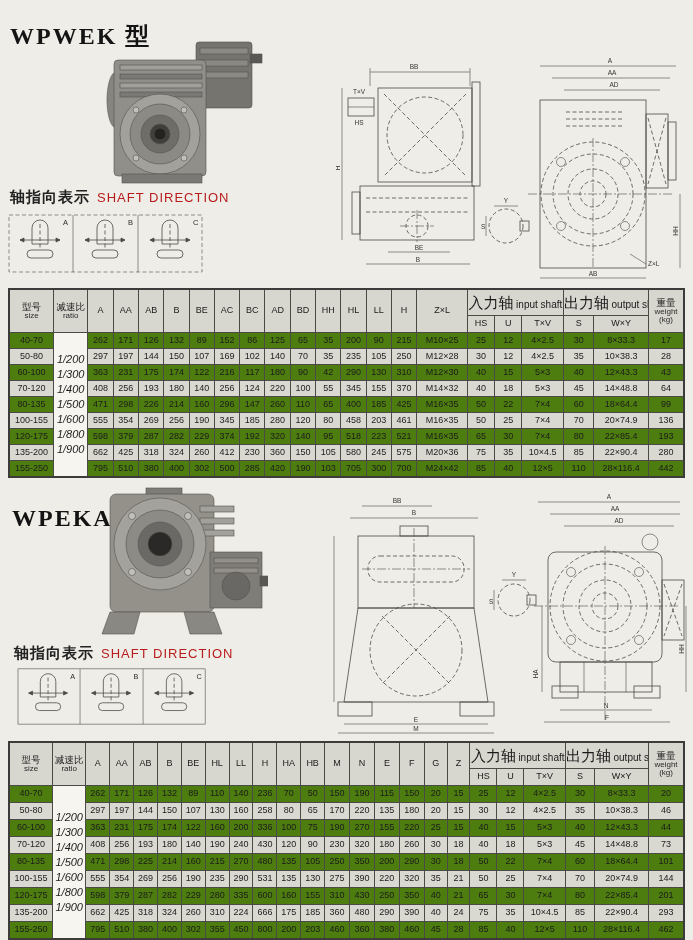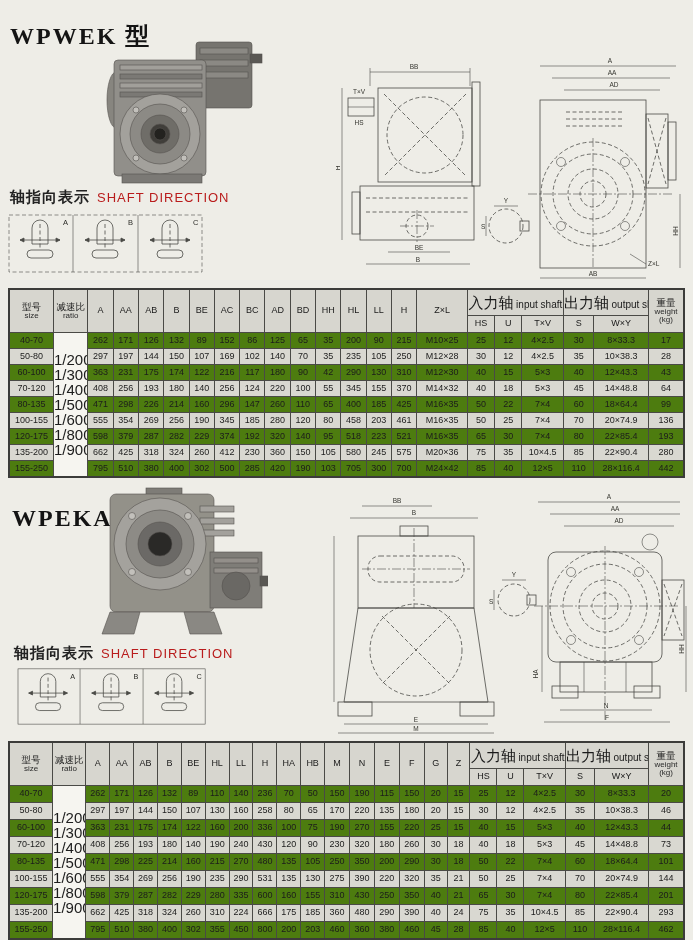--- a/index.html
+++ b/index.html
@@ -25,21 +25,21 @@
     border:1px solid #4a4a46;text-align:center;vertical-align:middle;
     padding:0;overflow:hidden;white-space:nowrap;font-size:9px;line-height:1.05;
   }
   .dim-table thead th{background:#d7d6cf;font-weight:normal;color:#1a1a1a;}
   .dim-table thead tr:first-child th{height:25px;}
   .dim-table thead tr:last-child th{height:16px;}
   .t1 tbody td{height:15px;}
   .t2 tbody td{height:16px;}
   .dim-table tbody tr:nth-child(even) td{background:#d9d8d1;}
   .dim-table td.ratio-cell{background:#f6f5f0 !important;vertical-align:middle;}
-  .ratio-cell .rline{font-size:15px;line-height:15px;}
+  .ratio-cell .rline{font-size:11px;line-height:15px;font-style:italic;}
   .hd-cn{display:block;font-size:9.5px;}
   .hd-en{display:block;font-size:8px;color:#2a2a2a;}
   .grp-cn{font-size:15px;}
   .grp-en{font-size:10px;}
   
   svg .ln{stroke:#4a4a46;stroke-width:0.8;fill:none;}
   svg .lnt{stroke:#4a4a46;stroke-width:0.6;fill:none;}
   svg .dd{stroke-dasharray:4 2.5;}
   svg .dc{stroke-dasharray:9 2 2 2;}
   svg text.dim{font-family:"Liberation Sans","DejaVu Sans",sans-serif;font-size:6.5px;fill:#35352f;}

